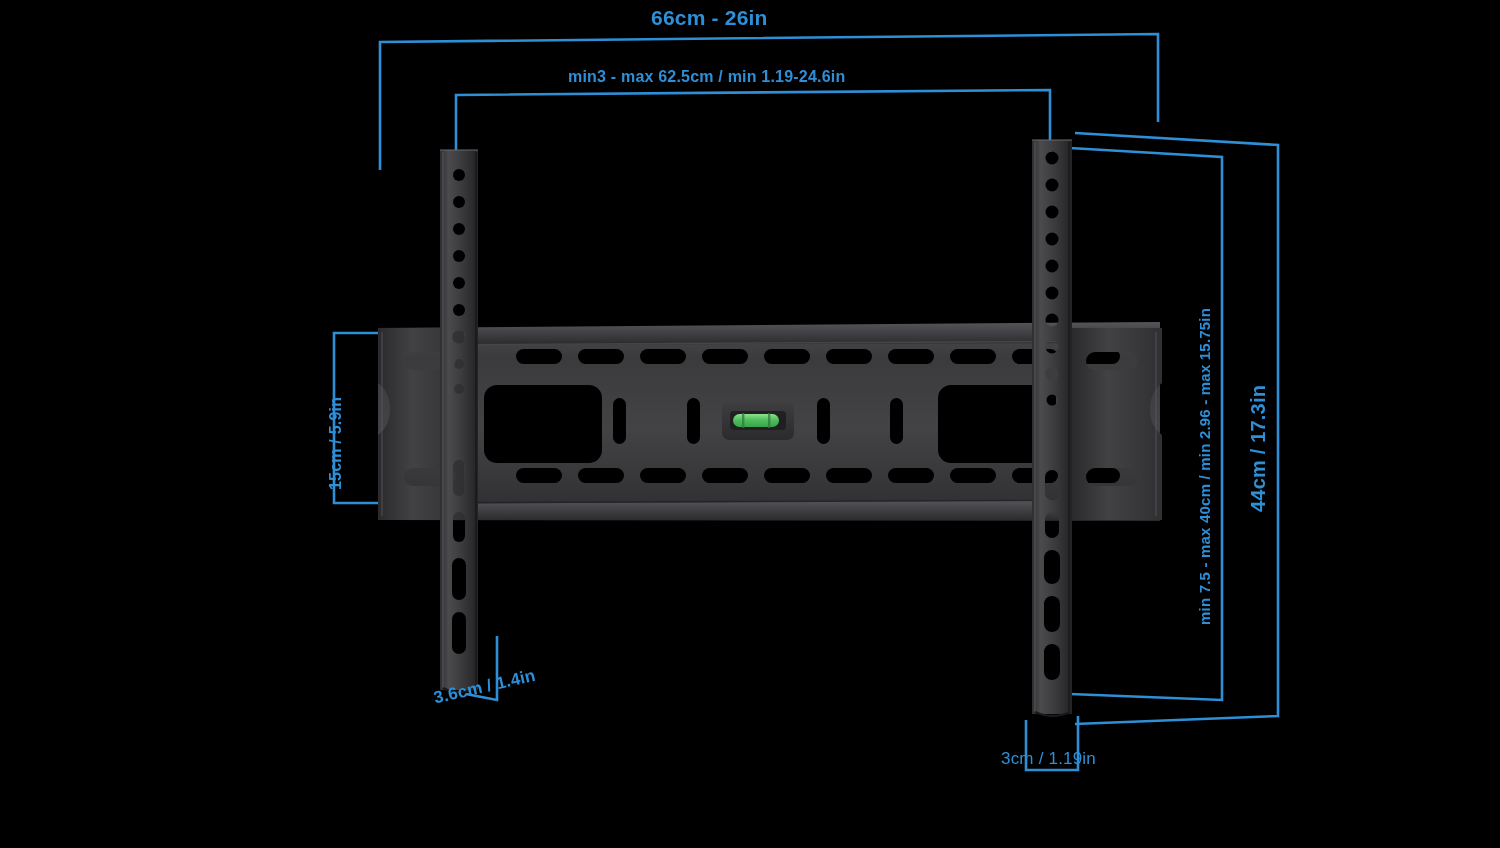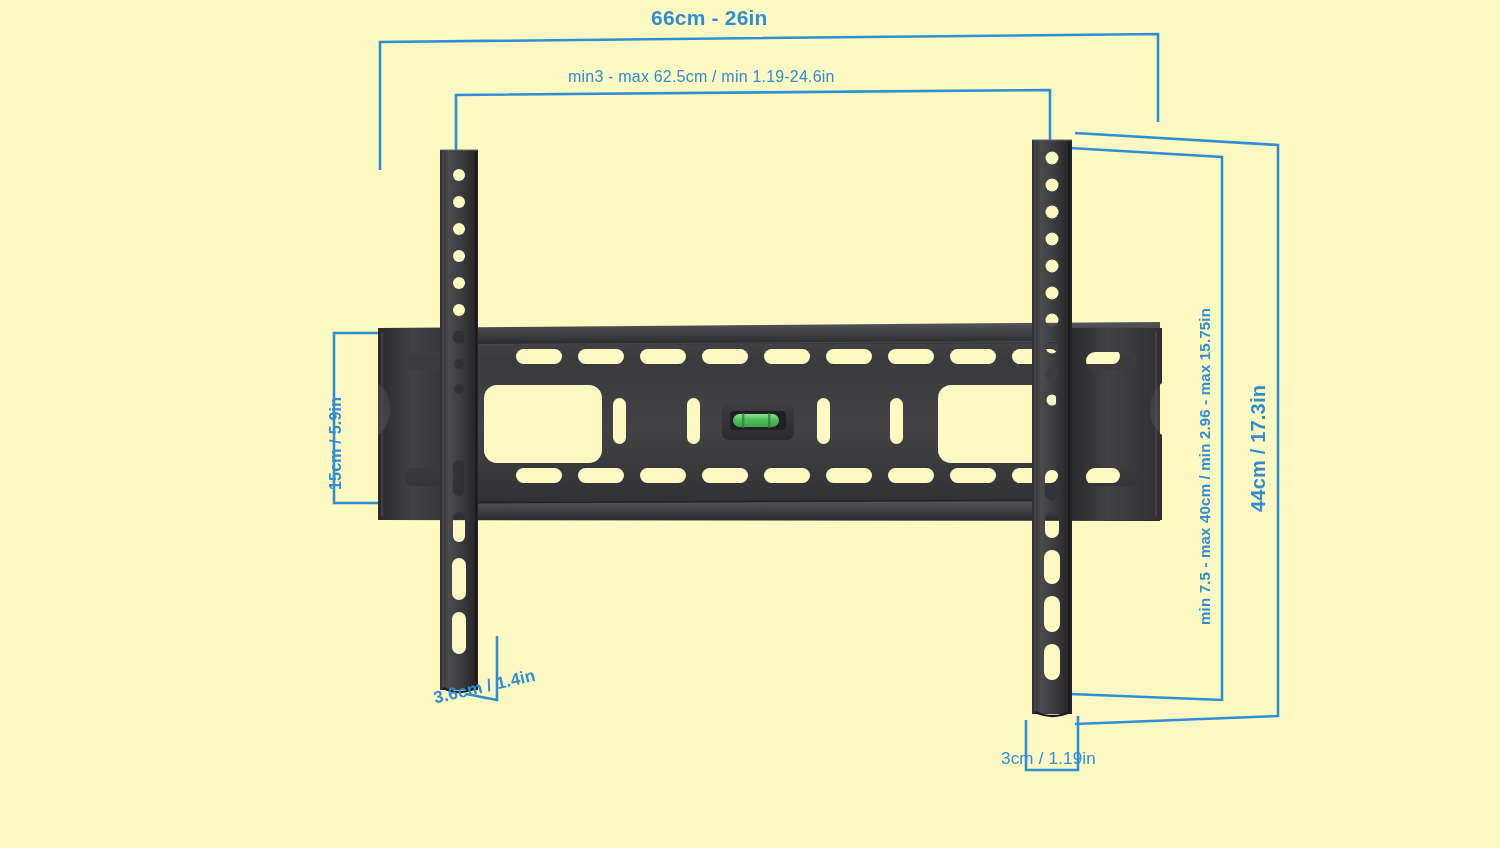--- a/index.html
+++ b/index.html
@@ -1,28 +1,28 @@
 <!DOCTYPE html>
 <html><head>
 <meta charset="utf-8">
 <title>TV Wall Mount Dimension Diagram</title>
 <style>
   html,body{margin:0;padding:0;background:#ffffff;}
   body{
     width:1500px;height:848px;position:relative;overflow:hidden;
     font-family:"Liberation Sans","DejaVu Sans",sans-serif;
   }
-  #stage{position:absolute;left:0;top:0;width:1500px;height:848px;background:#fef9c3;}
+  #stage{position:absolute;left:0;top:0;width:1500px;height:848px;background:#000000;}
   #stage svg{position:absolute;left:0;top:0;}
   .dimlabel{
     position:absolute;color:#2e8fd6;white-space:nowrap;
     font-weight:700;letter-spacing:.2px;
   }
   .lbl-top{font-size:21px;font-weight:700;}
-  .lbl-mid{font-size:16px;font-weight:400;}
+  .lbl-mid{font-size:16px;font-weight:700;}
   .lbl-v15{font-size:16px;font-weight:600;}
   .lbl-44{font-size:20px;font-weight:700;}
   .lbl-minmax{font-size:15px;font-weight:600;}
   .lbl-36{font-size:17px;font-weight:700;}
   .lbl-3cm{font-size:17px;font-weight:400;}
   .rot-ccw{transform:rotate(-90deg);transform-origin:0 0;}
 </style>
 </head>
 <body>
 

